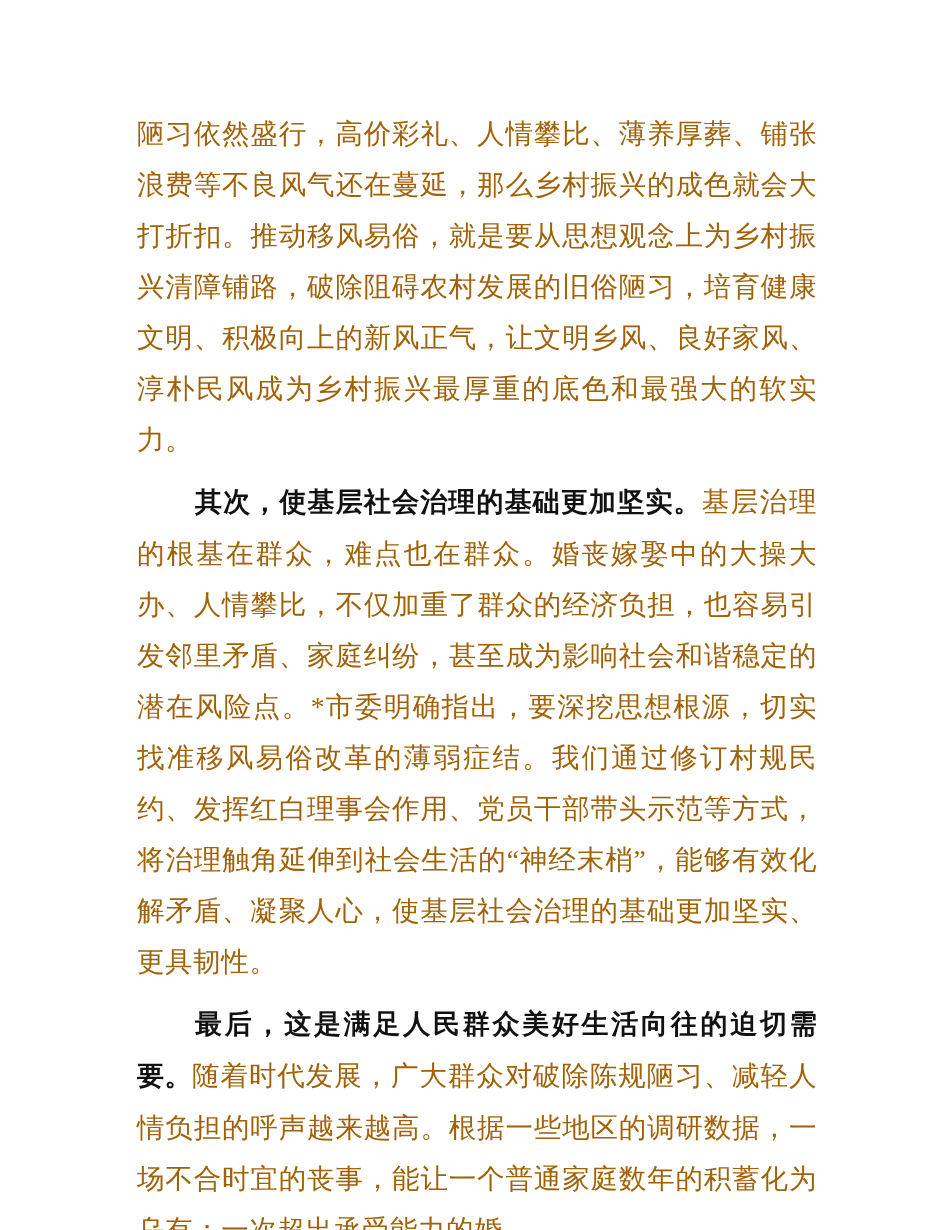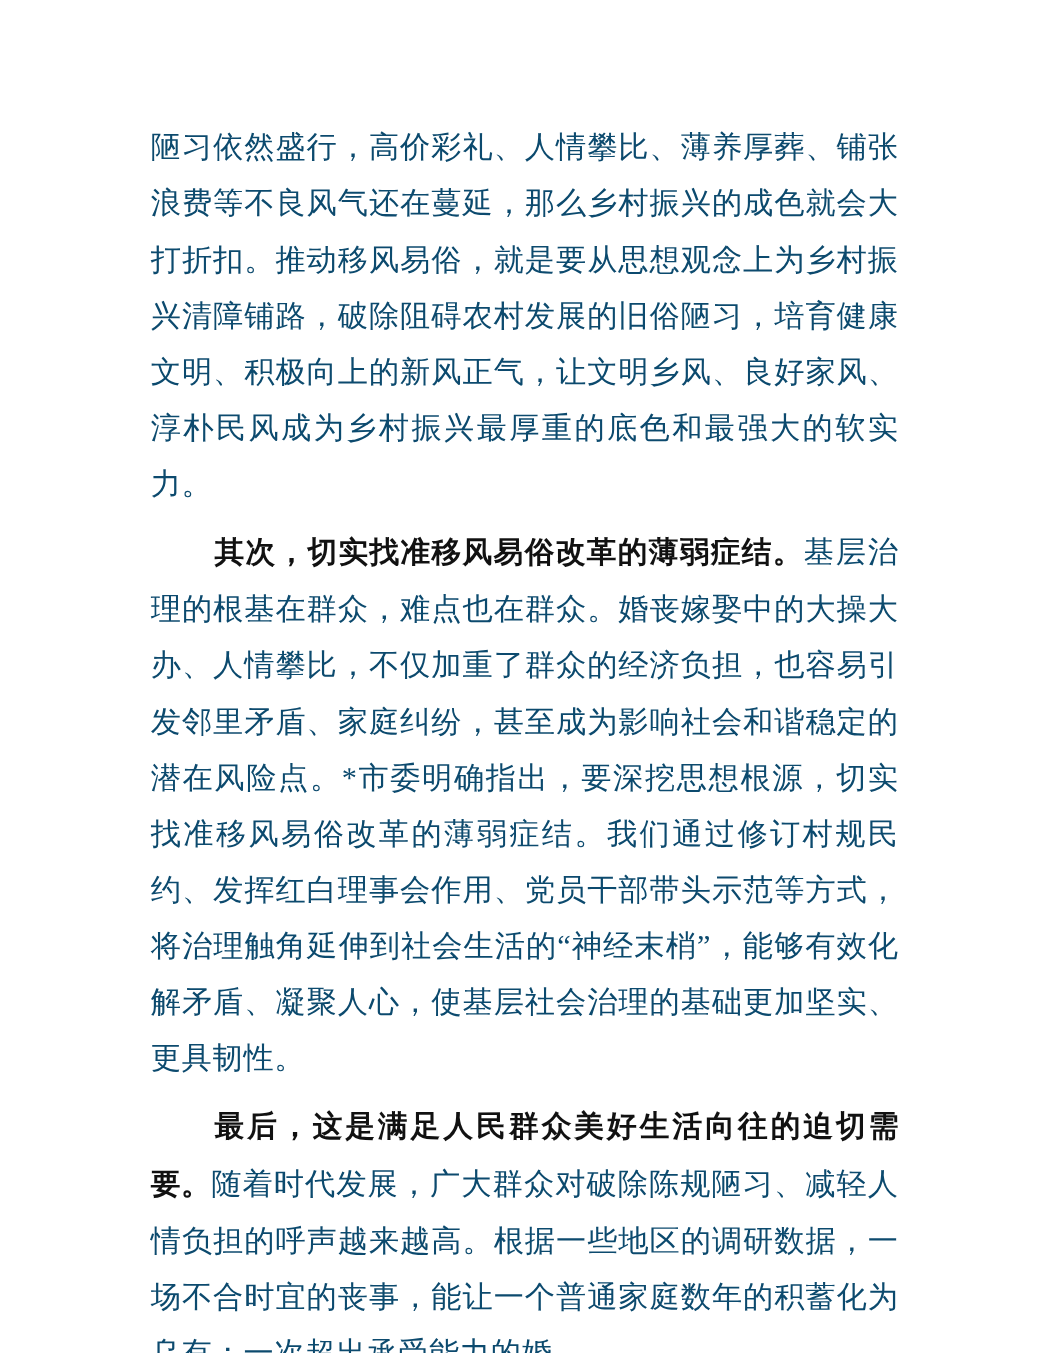--- a/index.html
+++ b/index.html
@@ -42,29 +42,29 @@
   .lead {
     font-family: "Liberation Sans", "DejaVu Sans", sans-serif;
     font-weight: bold;
     font-size: 27px;
     letter-spacing: 0.2px;
     color: #111111;
   }
   .rest {
     font-family: "Liberation Serif", "DejaVu Serif", serif;
     font-weight: normal;
-    color: #0c4a6e;
+    color: #a16207;
   }
 </style>
 </head>
 <body>
 
 <div class="page">
   <div class="doc-body">
 
     <p class="para"><span class="rest">陋习依然盛行，高价彩礼、人情攀比、薄养厚葬、铺张浪费等不良风气还在蔓延，那么乡村振兴的成色就会大打折扣。推动移风易俗，就是要从思想观念上为乡村振兴清障铺路，破除阻碍农村发展的旧俗陋习，培育健康文明、积极向上的新风正气，让文明乡风、良好家风、淳朴民风成为乡村振兴最厚重的底色和最强大的软实力。</span></p>
 
-    <p class="para indent"><span class="lead">其次，切实找准移风易俗改革的薄弱症结。</span><span class="rest">基层治理的根基在群众，难点也在群众。婚丧嫁娶中的大操大办、人情攀比，不仅加重了群众的经济负担，也容易引发邻里矛盾、家庭纠纷，甚至成为影响社会和谐稳定的潜在风险点。*市委明确指出，要深挖思想根源，切实找准移风易俗改革的薄弱症结。我们通过修订村规民约、发挥红白理事会作用、党员干部带头示范等方式，将治理触角延伸到社会生活的“神经末梢”，能够有效化解矛盾、凝聚人心，使基层社会治理的基础更加坚实、更具韧性。</span></p>
+    <p class="para indent"><span class="lead">其次，使基层社会治理的基础更加坚实。</span><span class="rest">基层治理的根基在群众，难点也在群众。婚丧嫁娶中的大操大办、人情攀比，不仅加重了群众的经济负担，也容易引发邻里矛盾、家庭纠纷，甚至成为影响社会和谐稳定的潜在风险点。*市委明确指出，要深挖思想根源，切实找准移风易俗改革的薄弱症结。我们通过修订村规民约、发挥红白理事会作用、党员干部带头示范等方式，将治理触角延伸到社会生活的“神经末梢”，能够有效化解矛盾、凝聚人心，使基层社会治理的基础更加坚实、更具韧性。</span></p>
 
     <p class="para indent"><span class="lead">最后，这是满足人民群众美好生活向往的迫切需要。</span><span class="rest">随着时代发展，广大群众对破除陈规陋习、减轻人情负担的呼声越来越高。根据一些地区的调研数据，一场不合时宜的丧事，能让一个普通家庭数年的积蓄化为乌有；一次超出承受能力的婚</span></p>
 
   </div>
 </div>
 
 </body></html>

